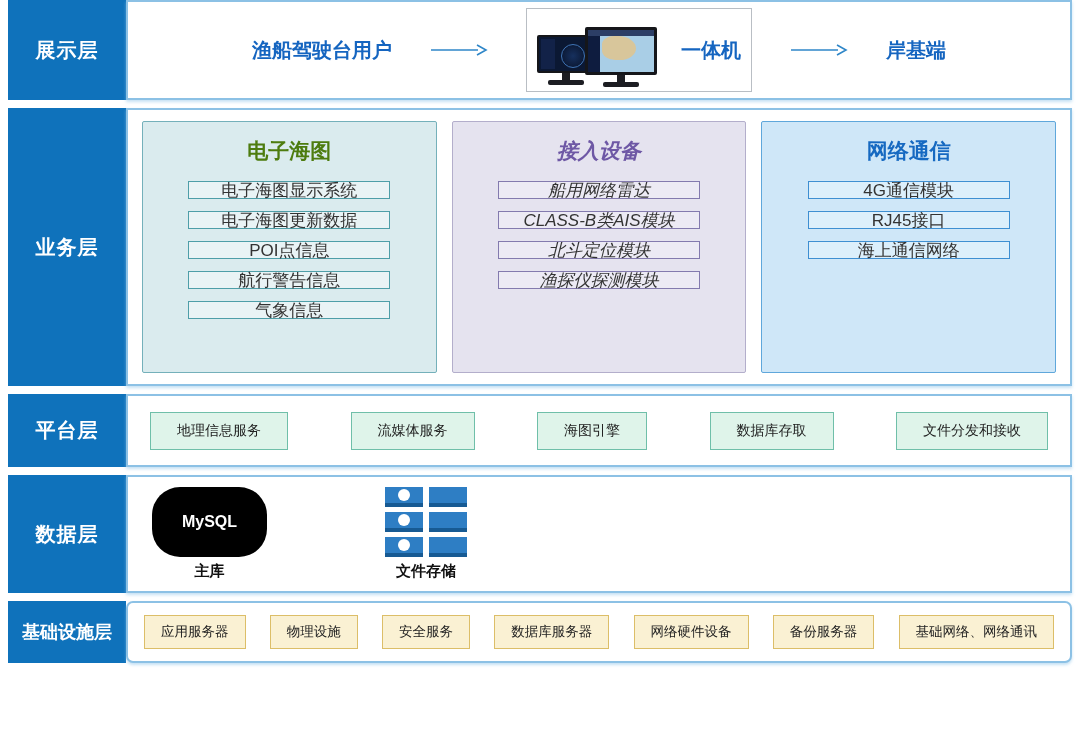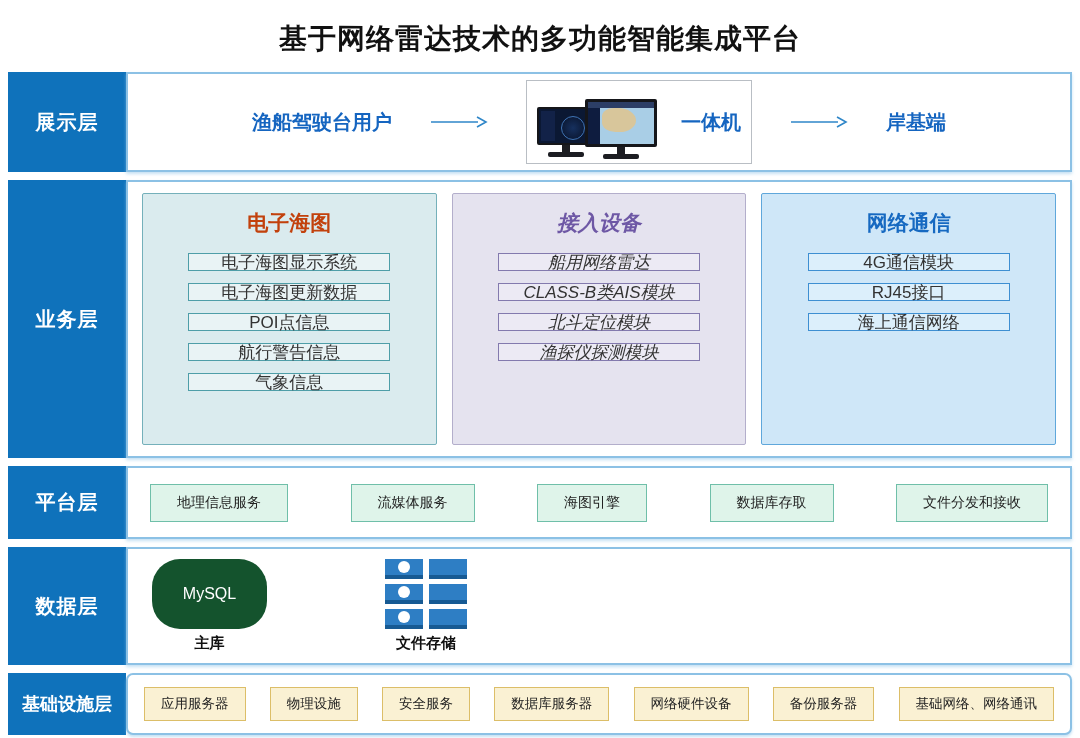--- a/index.html
+++ b/index.html
@@ -47,61 +47,60 @@
   
   .row-business { height:278px; }
   .business-content { display:flex; gap:15px; padding:11px 14px; }
   .col { flex:1; border-radius:2px; }
   .col-title { text-align:center; font-size:21px; font-weight:bold; margin:15px 0 16px; }
   .item { width:202px; height:18px; margin:0 auto 12px; display:flex; align-items:center;
     justify-content:center; font-size:17px; color:#333; }
   .col-chart   { background:#DAEBEE; border:1.5px solid #74B0BA; }
   .col-device  { background:#E5E3EF; border:1.5px solid #B3AECB;font-style:italic; }
   .col-network { background:#CFE7F8; border:1.5px solid #5FA7DB; }
-  .col-chart   .col-title { color:#c2410c; }
+  .col-chart   .col-title { color:#4d7c0f; }
   .col-device  .col-title { color:#6E58A5; }
   .col-network .col-title { color:#1669C1; }
   .col-chart   .item { background:#E9F3F5; border:1.5px solid #4E9EA8; }
   .col-device  .item { background:#ECEAF4; border:1.5px solid #837AAE; }
   .col-network .item { background:#DCEFFB; border:1.5px solid #3E8FD2; }
 
   
   .row-platform { height:73px; }
   .platform-content { display:flex; align-items:center; justify-content:space-between;
     padding:0 22px; }
   .platform-item { background:#DFF4EA; border:1.5px solid #6FBFA9; padding:9px 26px;
     font-size:14px; color:#222; white-space:nowrap; }
 
   
   .row-data { height:118px; }
   .data-content { display:flex; align-items:center; padding-left:24px; gap:118px; }
   .data-group { display:flex; flex-direction:column; align-items:center; }
-  .mysql-shape { width:115px; height:70px; background:#14532d; border-radius:28px;
+  .mysql-shape { width:115px; height:70px; background:#000000; border-radius:28px;
     display:flex; align-items:center; justify-content:center;
-    color:#fff; font-weight:normal; font-size:16px; }
+    color:#fff; font-weight:bold; font-size:16px; }
   .data-caption { margin-top:5px; font-weight:bold; font-size:15px; color:#111; }
   .storage-icon { display:grid; grid-template-columns:38px 38px; grid-auto-rows:20px;
     column-gap:6px; row-gap:5px; }
   .cell { background:#2E7EC4; border-bottom:4px solid #175A93; position:relative; }
   .cell-dot::after { content:""; position:absolute; left:50%; top:50%;
     width:12px; height:12px; margin:-6px 0 0 -6px; background:#fff; border-radius:50%; }
 
   
   .row-infra { height:62px; margin-bottom:3px; }
   .infra-content { display:flex; align-items:center; justify-content:space-between;
     padding:0 16px;border-radius:7px; }
   .infra-item { background:#FAF1D3; border:1.5px solid #DCBE68; padding:7px 16px;
     font-size:13.5px; color:#222; white-space:nowrap; }
 </style>
 </head>
 <body>
 
 <div class="page">
 
-  <div class="page-title">基于网络雷达技术的多功能智能集成平台</div>
 
   <div class="row row-presentation">
     <div class="row-label">展示层</div>
     <div class="row-content presentation-content">
       <span class="p-text">渔船驾驶台用户</span>
       <svg class="arrow-svg" width="58" height="14" viewBox="0 0 58 14">
         <line x1="1" y1="7" x2="48" y2="7" stroke="#2E86C8" stroke-width="1.6"></line>
         <path d="M47,2 L56,7 L47,12" fill="none" stroke="#2E86C8" stroke-width="1.6"></path>
       </svg>
       <div class="device-box">

